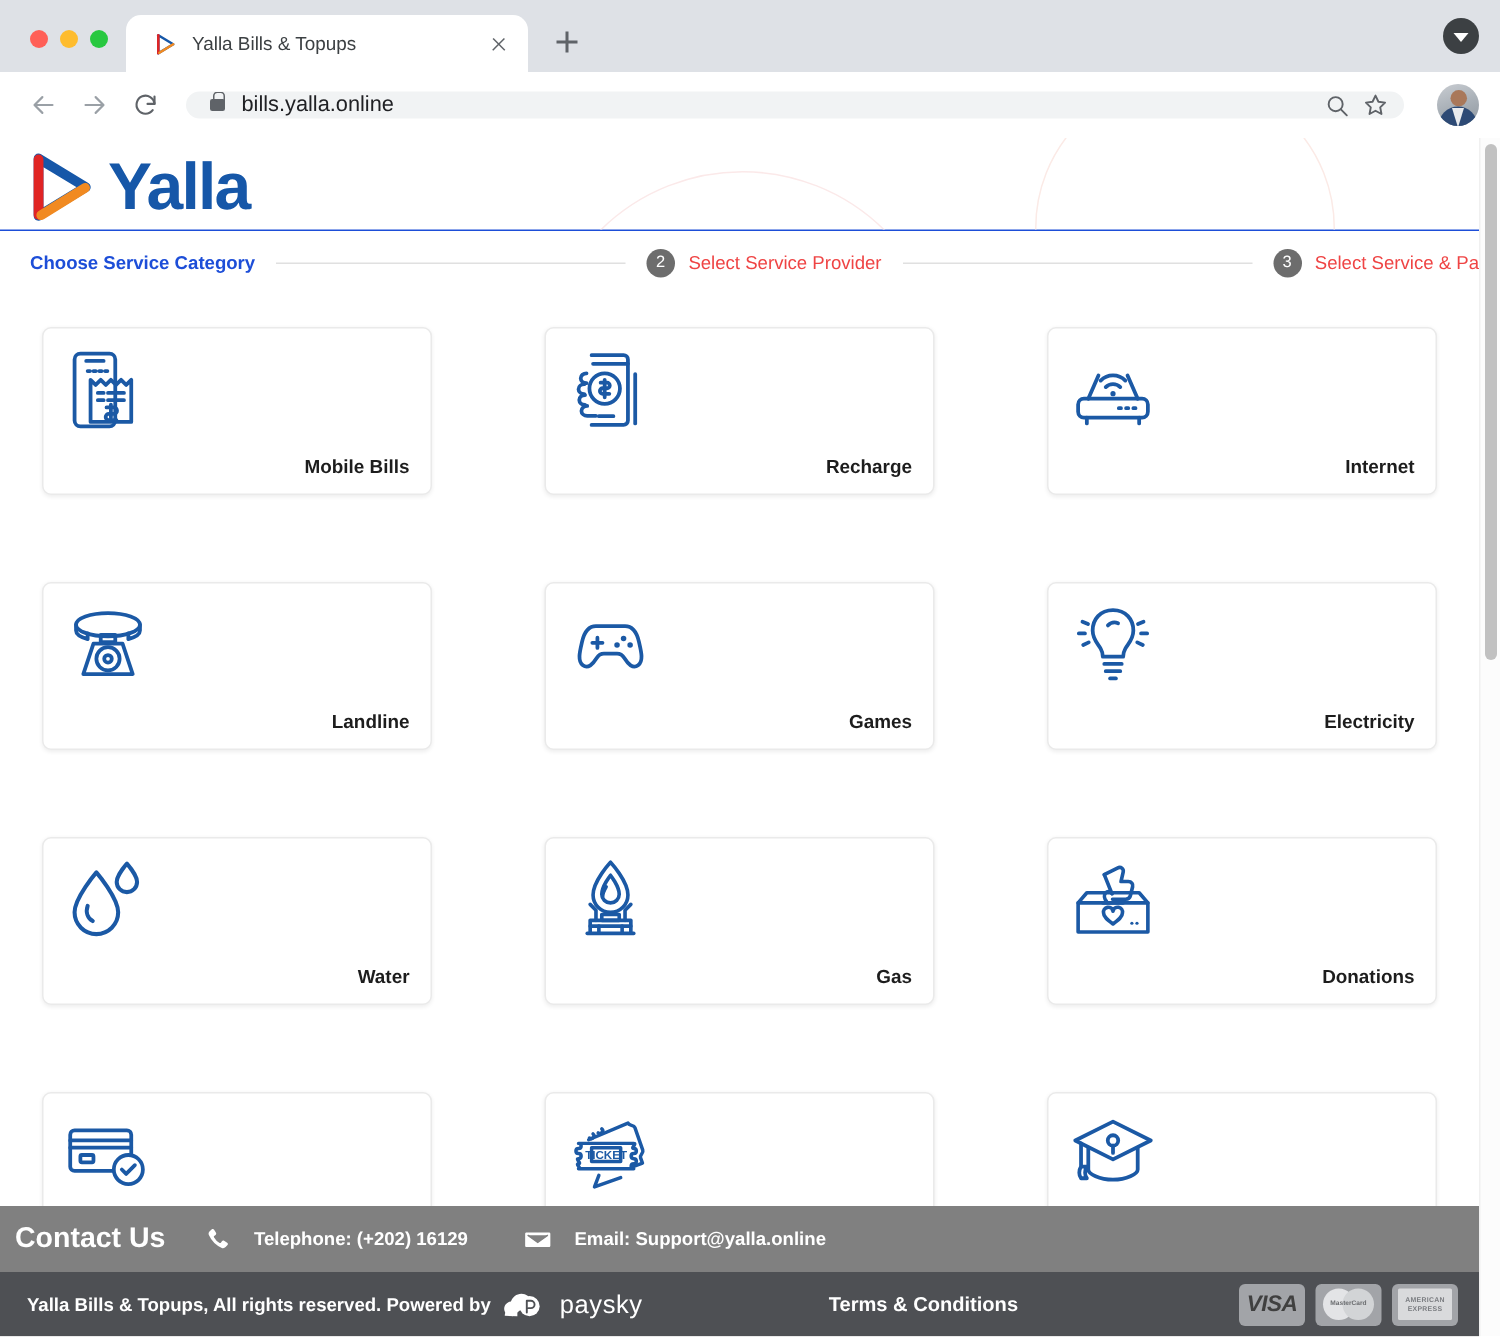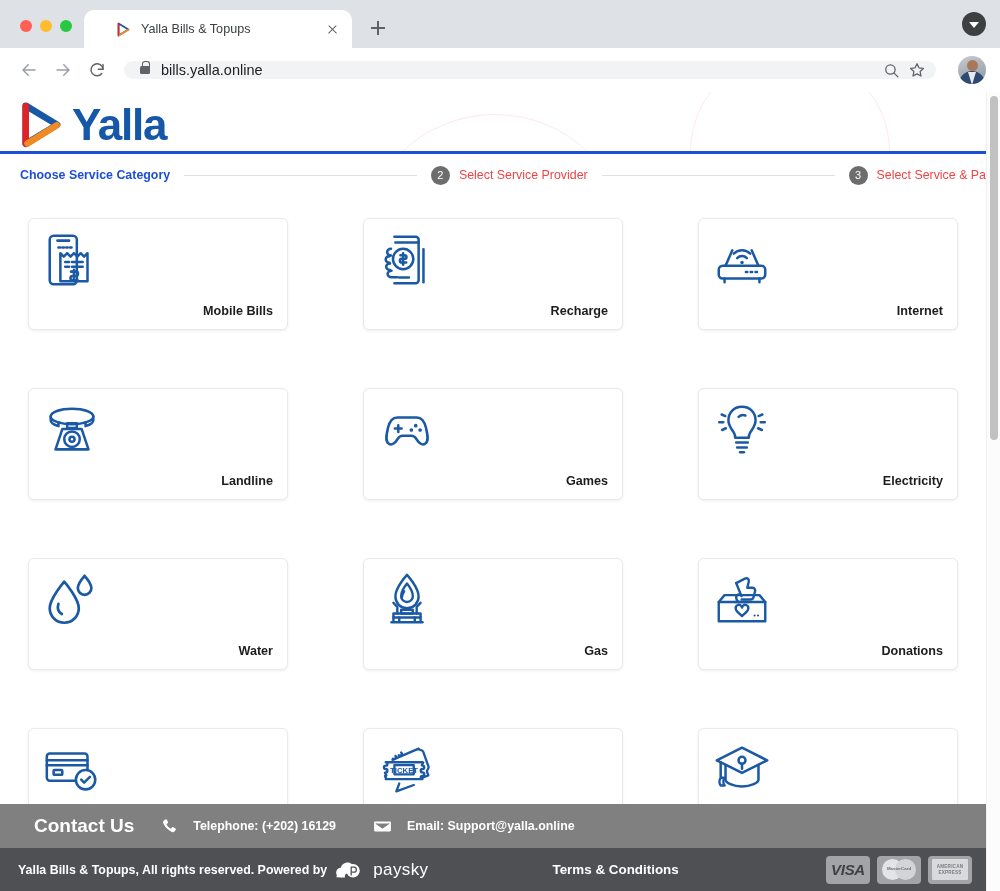--- a/index.html
+++ b/index.html
@@ -20,21 +20,21 @@
   .traffic { display: flex; gap: 8px; padding: 0 12px 16px 20px; align-items: center; }
   .dot { width: 12px; height: 12px; border-radius: 50%; }
   .dot.red { background: #ff5f57; }
   .dot.yellow { background: #febc2e; }
   .dot.green { background: #28c840; }
 
   .tab {
     height: 38px; width: 268px; background: #fff;
     border-radius: 10px 10px 0 0;
     display: flex; align-items: center; gap: 9px;
-    padding: 0 10px 0 31px; position: relative;
+    padding: 0 10px 0 18px; position: relative;
   }
   .tab-fav { width: 17px; height: 17px; flex: 0 0 17px; }
   .tab-title {
     font-size: 12.6px; color: #3c4043; white-space: nowrap;
     overflow: hidden; text-overflow: ellipsis; flex: 1;
   }
   .tab-close {
     width: 19px; height: 19px; flex: 0 0 19px; position: relative;
     border-radius: 50%;
   }
@@ -119,21 +119,21 @@
     background: #fff; overflow: hidden;
   }
   .page {
     position: absolute; top: 0; left: 0; width: 986px; height: 799px;
     background: #fff;
   }
 
   
   .site-header {
     height: 62px; position: relative; background: #fff;
-    border-bottom: 3px solid #1d4ed8; overflow: hidden;
+    border-bottom: 1px solid #1d4ed8; overflow: hidden;
   }
   .deco-arc {
     position: absolute; left: 360px; top: 22px; width: 270px; height: 270px;
     border-radius: 50%; border: 1.5px solid #fbe9e9;
   }
   .deco-arc2 {
     position: absolute; left: 690px; top: -40px; width: 200px; height: 200px;
     border-radius: 50%; border: 1.5px solid #fbeae6;
   }
   .logo { position: absolute; left: 14px; top: 6px; display: flex; align-items: center; gap: 4px; }
@@ -171,21 +171,21 @@
   .card-icon { position: absolute; left: 12px; top: 10px; width: 62px; height: 62px; }
   .card-label {
     position: absolute; right: 14px; bottom: 11px;
     font-size: 12.6px; font-weight: 700; color: #1d1d1d;
   }
 
   
   .contact-bar {
     position: absolute; left: 0; bottom: 43px; width: 986px; height: 44px;
     background: #808080; display: flex; align-items: center;
-    padding-left: 34px; gap: 0; z-index: 5;
+    padding-left: 10px; gap: 0; z-index: 5;
   }
   .contact-title { color: #fff; font-size: 19px; font-weight: 700; margin-right: 26px; }
   .contact-ico { margin-right: 14px; display:flex; align-items:center; }
   .contact-text { color: #fff; font-size: 12.4px; font-weight: 700; margin-right: 36px; }
 
   .footer-bar {
     position: absolute; left: 0; bottom: 0; width: 986px; height: 43px;
     background: #4e5054; display: flex; align-items: center; z-index: 5;
   }
   .copy {

